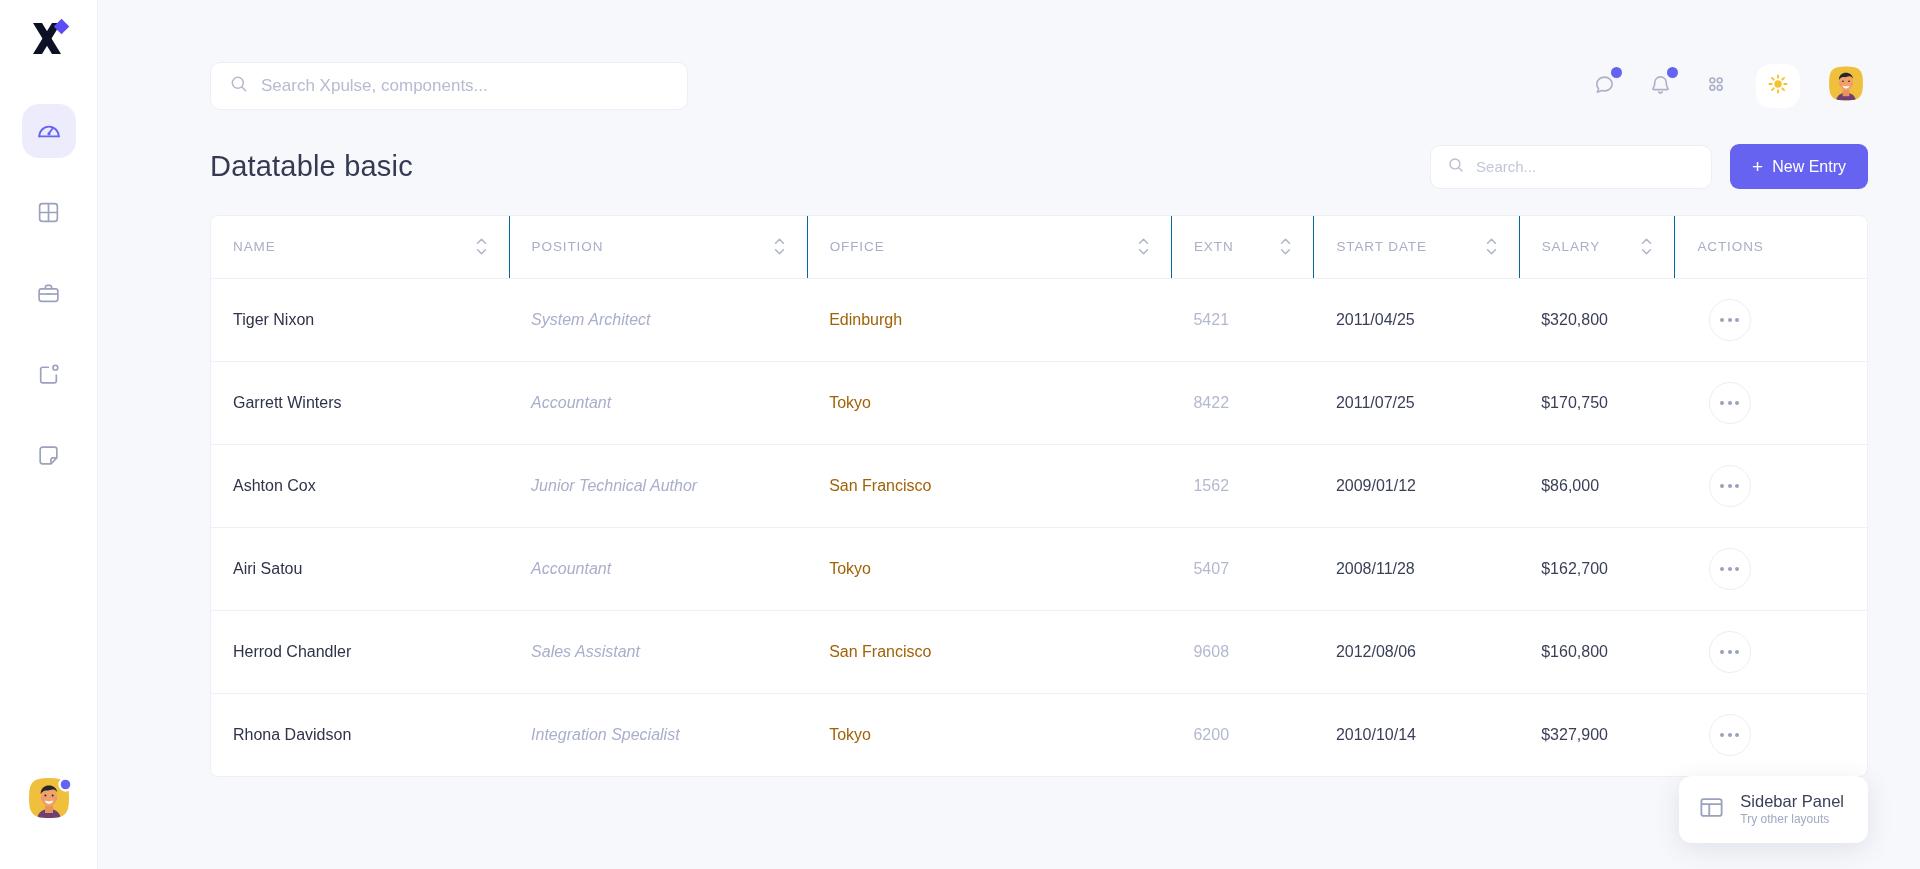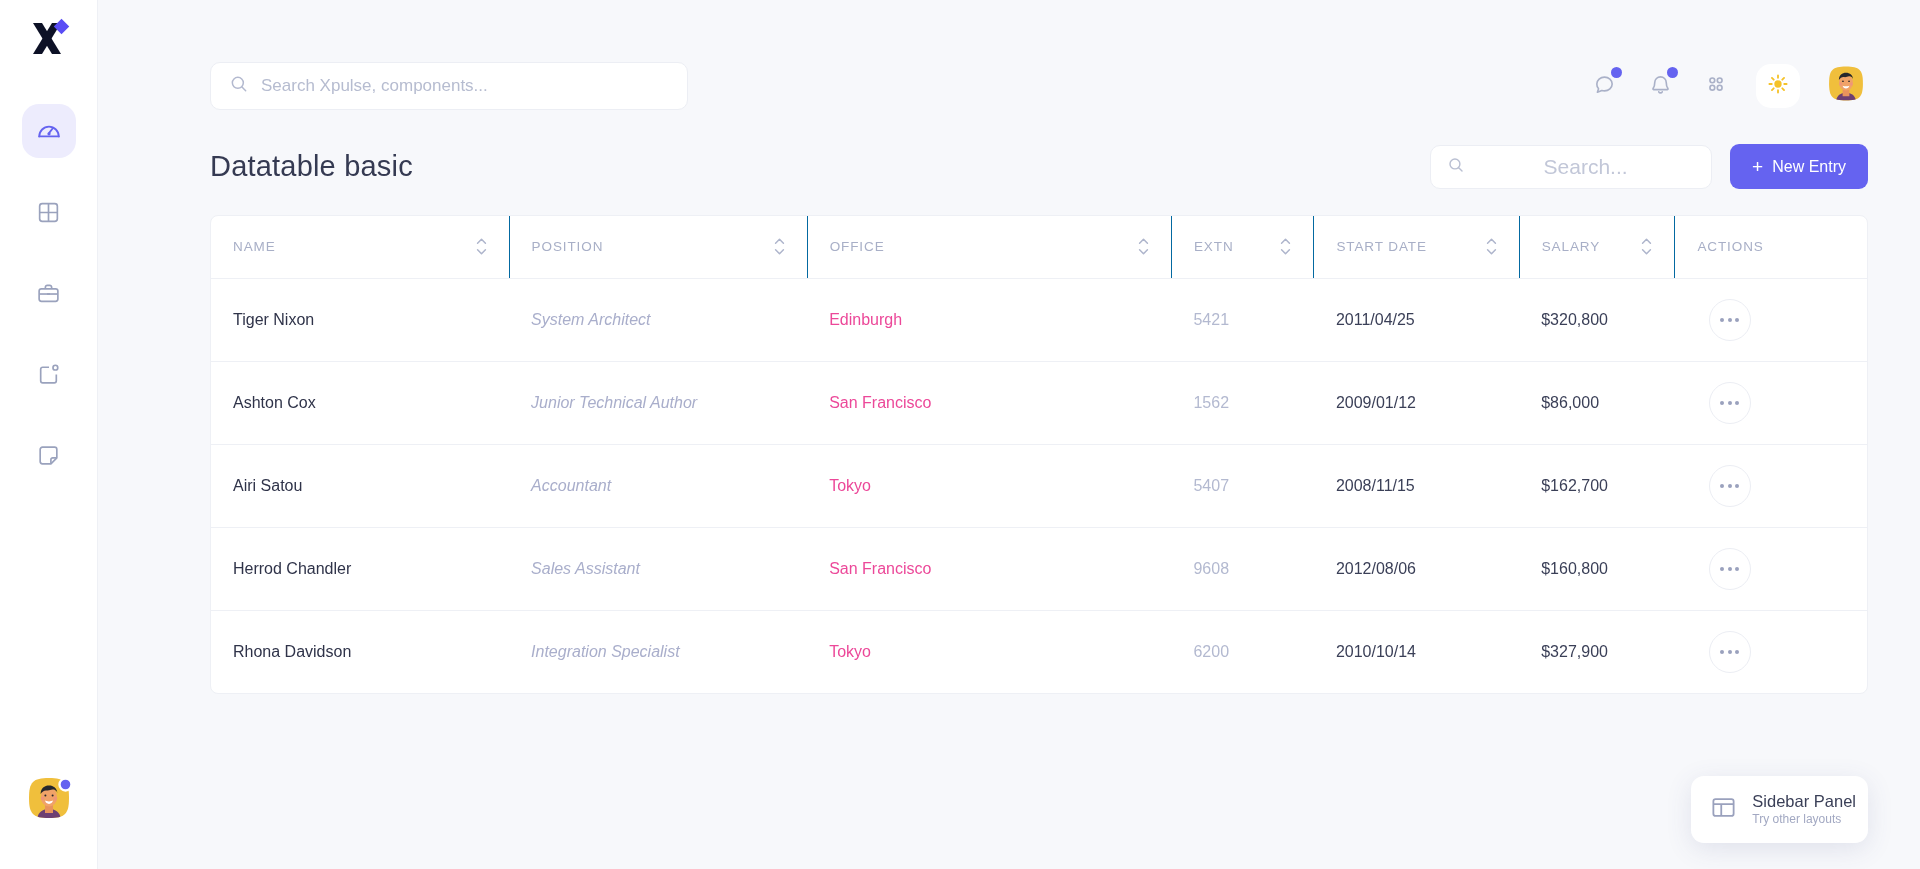--- a/index.html
+++ b/index.html
@@ -96,21 +96,21 @@
   .table-search {
     width: 282px; height: 44px;
     background: #ffffff;
     border: 1px solid #eceef4;
     border-radius: 10px;
     display: flex; align-items: center; padding: 0 16px; gap: 11px;
   }
   .table-search input {
     border: none; outline: none; background: transparent;
     font-family: "Liberation Sans", sans-serif;
-    font-size: 21px; color: #4b5066; width: 100%; text-align: center;
+    font-size: 15px; color: #4b5066; width: 100%;
   }
   .table-search input::placeholder { color: #c2c7d8; }
   .new-entry-btn {
     height: 45px; padding: 0 22px;
     background: #6563f0; color: #fff;
     border: none; border-radius: 9px;
     font-family: "Liberation Sans", sans-serif;
     font-size: 16px; cursor: pointer;
     display: flex; align-items: center; gap: 9px;
   }
@@ -145,21 +145,21 @@
     padding: 0 22px;
     font-size: 16px;
     border-bottom: 1px solid #eef0f5;
     color: #3a3f57;
     vertical-align: middle;
     white-space: nowrap; overflow: hidden; text-overflow: ellipsis;
   }
   tbody tr:last-child td { border-bottom: none; }
   .c-name { color: #2f3349; }
   .c-position { color: #a9aecb; font-style: italic; }
-  .c-office { color: #ec4899; }
+  .c-office { color: #a16207; }
   .c-extn { color: #b3b9d0; }
   .c-date { color: #3a3f57; }
   .c-salary { color: #3a3f57; }
   .actions-cell { text-align: left; }
   .dots-btn {
     width: 42px; height: 42px;
     border: 1px solid #eceef4; border-radius: 50%;
     background: #fff; cursor: pointer;
     display: flex; align-items: center; justify-content: center;
     gap: 3.5px;
@@ -167,21 +167,21 @@
   }
   .dots-btn i { width: 4px; height: 4px; border-radius: 50%; background: #9aa1bd; display: block; }
 
   
   .sidebar-panel-card {
     position: absolute;
     right: 52px; bottom: 26px;
     background: #ffffff;
     border-radius: 13px;
     box-shadow: 0 6px 26px rgba(70,80,130,.13);
-    padding: 15px 12px 15px 19px;
+    padding: 15px 24px 15px 19px;
     display: flex; align-items: center; gap: 15px;
     z-index: 20;
   }
   .sp-title { font-size: 16.5px; color: #3a3f57; line-height: 1.25; }
   .sp-sub { font-size: 12px; color: #a2a8c2; line-height: 1.3; margin-top: 1px; }
 </style>
 </head>
 <body>
 
 <div class="app">
@@ -468,40 +468,55 @@
                 <td class="c-salary">$320,800</td>
                 <td class="actions-cell">
                   <span class="dots-btn">
                     <i></i>
                     <i></i>
                     <i></i>
                   </span>
                 </td>
               </tr>
               <tr>
+                <td class="c-name">Garrett Winters</td>
+                <td class="c-position">Accountant</td>
+                <td class="c-office">Tokyo</td>
+                <td class="c-extn">8422</td>
+                <td class="c-date">2011/07/25</td>
+                <td class="c-salary">$170,750</td>
+                <td class="actions-cell">
+                  <span class="dots-btn">
+                    <i></i>
+                    <i></i>
+                    <i></i>
+                  </span>
+                </td>
+              </tr>
+              <tr>
                 <td class="c-name">Ashton Cox</td>
                 <td class="c-position">Junior Technical Author</td>
                 <td class="c-office">San Francisco</td>
                 <td class="c-extn">1562</td>
                 <td class="c-date">2009/01/12</td>
                 <td class="c-salary">$86,000</td>
                 <td class="actions-cell">
                   <span class="dots-btn">
                     <i></i>
                     <i></i>
                     <i></i>
                   </span>
                 </td>
               </tr>
               <tr>
                 <td class="c-name">Airi Satou</td>
                 <td class="c-position">Accountant</td>
                 <td class="c-office">Tokyo</td>
                 <td class="c-extn">5407</td>
-                <td class="c-date">2008/11/15</td>
+                <td class="c-date">2008/11/28</td>
                 <td class="c-salary">$162,700</td>
                 <td class="actions-cell">
                   <span class="dots-btn">
                     <i></i>
                     <i></i>
                     <i></i>
                   </span>
                 </td>
               </tr>
               <tr>

